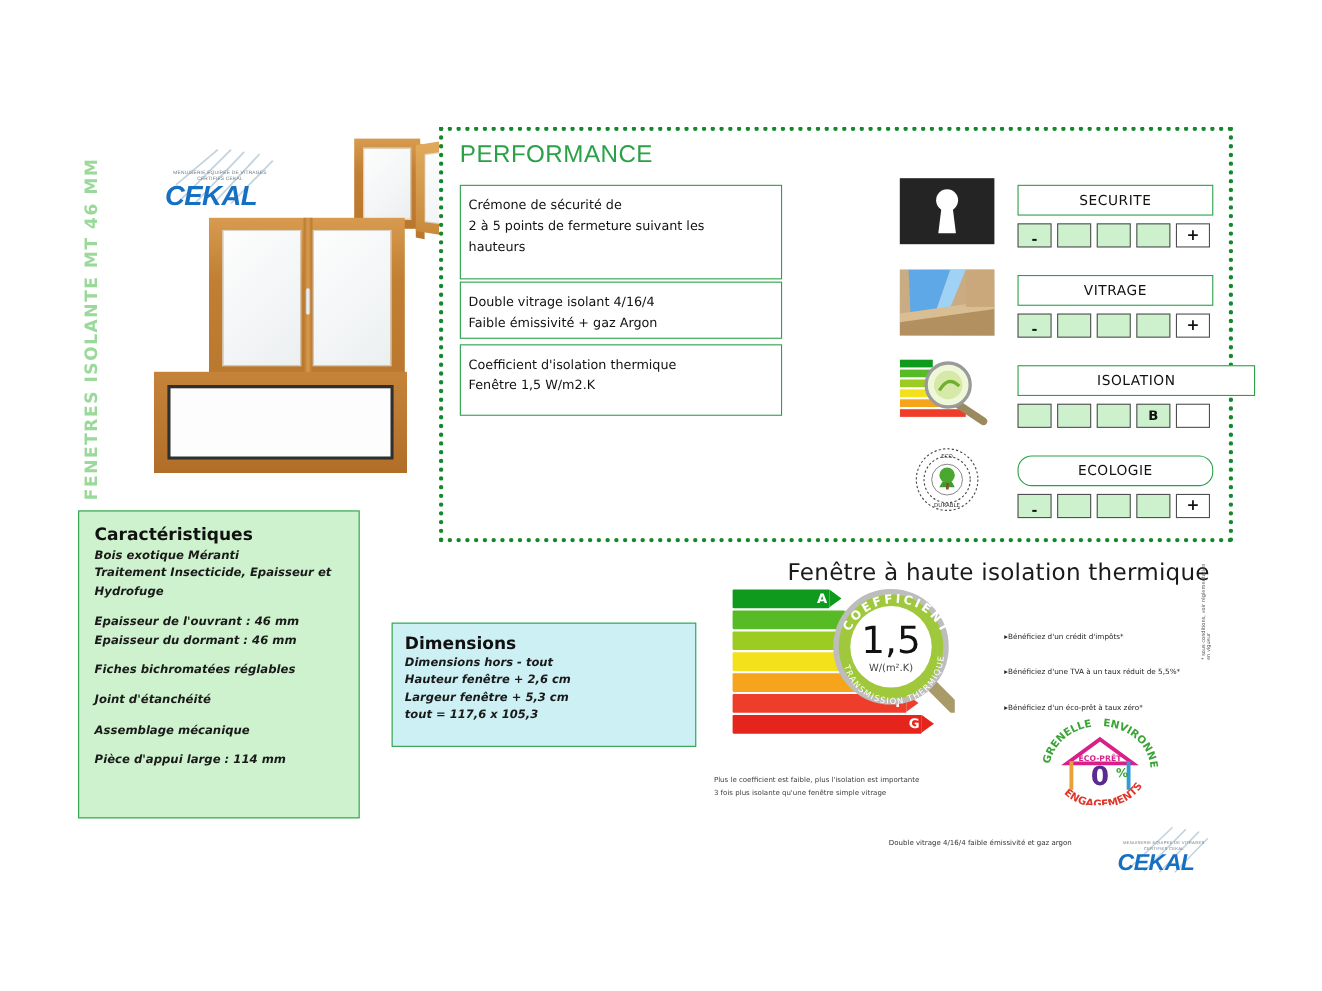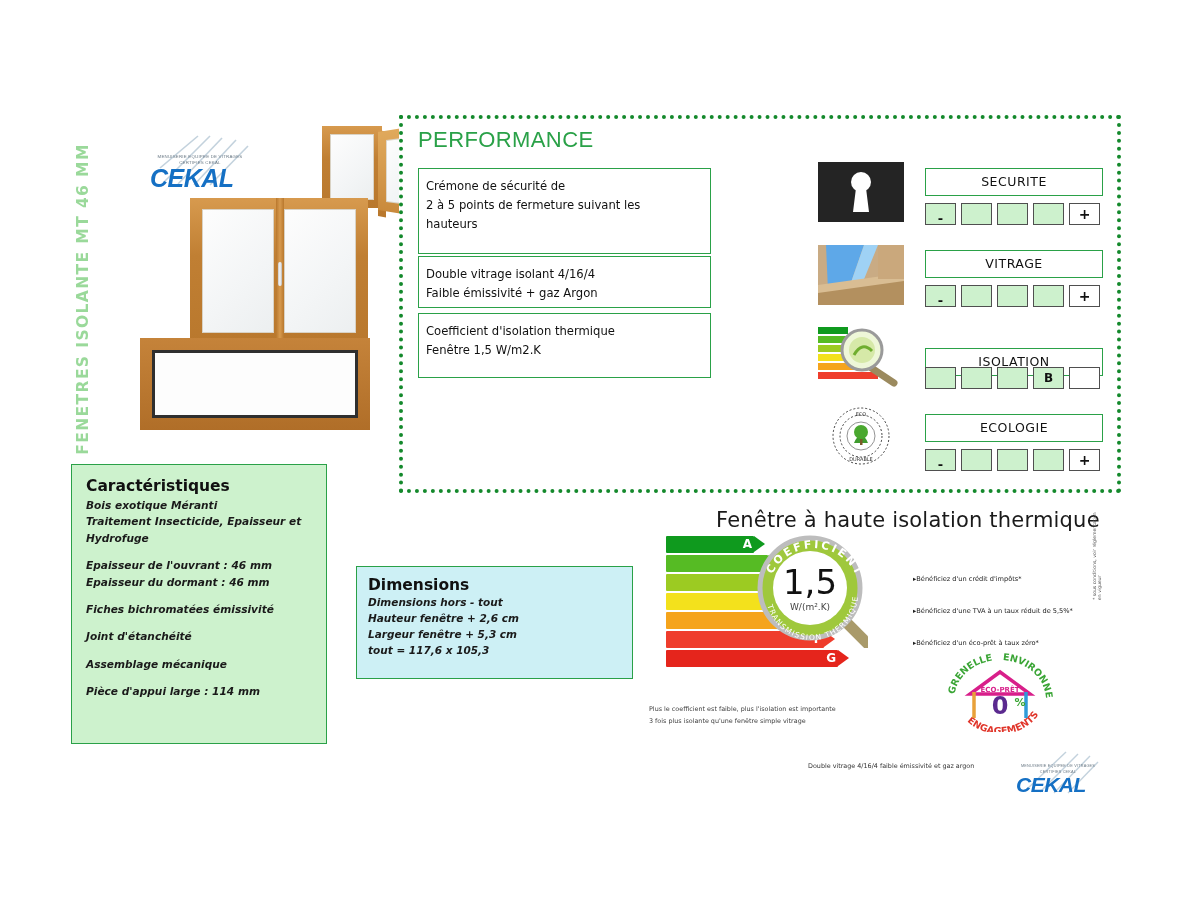--- a/index.html
+++ b/index.html
@@ -227,32 +227,32 @@
         <span class="minus">-</span>
       </div>
     <div class="cell"></div>
     <div class="cell"></div>
     <div class="cell"></div>
     <div class="cell empty">
         <span class="plus">+</span>
       </div>
   </div>
 
-  <div class="rate-label" style="left:925px;top:348px;width:178px;">ISOLATION</div>
+  <div class="rate-label" style="left:925px;top:332px;width:216px;">ISOLATION</div>
   <div class="cellrow" style="left:925px;top:367px;">
     <div class="cell"></div>
     <div class="cell"></div>
     <div class="cell"></div>
     <div class="cell">
         <span class="grade">B</span>
       </div>
     <div class="cell empty"></div>
   </div>
 
-  <div class="rate-label" style="left:925px;top:414px;width:178px;">ECOLOGIE</div>
+  <div class="rate-label" style="left:925px;top:414px;width:178px;border-radius:13px;">ECOLOGIE</div>
   <div class="cellrow" style="left:925px;top:449px;">
     <div class="cell">
         <span class="minus">-</span>
       </div>
     <div class="cell"></div>
     <div class="cell"></div>
     <div class="cell"></div>
     <div class="cell empty">
         <span class="plus">+</span>
       </div>
@@ -260,21 +260,21 @@
 
   <div id="carac">
     <h3>Caractéristiques</h3>
     <div class="line">Bois exotique Méranti</div>
     <div class="line">Traitement Insecticide, Epaisseur et</div>
     <div class="line">Hydrofuge</div>
     <div class="gap"></div>
     <div class="line">Epaisseur de l'ouvrant : 46 mm</div>
     <div class="line">Epaisseur du dormant : 46 mm</div>
     <div class="gap"></div>
-    <div class="line">Fiches bichromatées émissivité</div>
+    <div class="line">Fiches bichromatées réglables</div>
     <div class="gap"></div>
     <div class="line">Joint d'étanchéité</div>
     <div class="gap"></div>
     <div class="line">Assemblage mécanique</div>
     <div class="gap"></div>
     <div class="line">Pièce d'appui large : 114 mm</div>
   </div>
 
   <div id="dims">
     <h3>Dimensions</h3>

